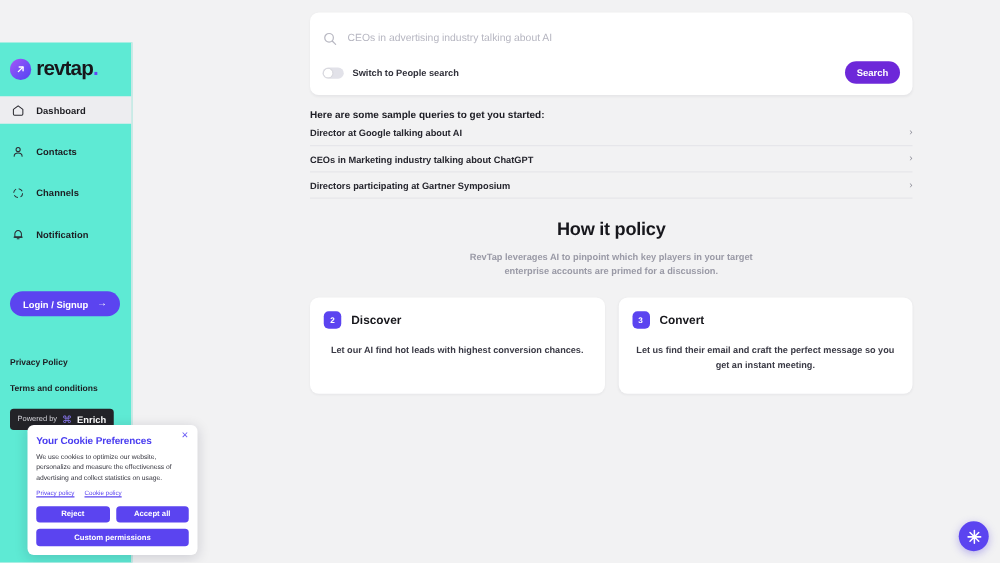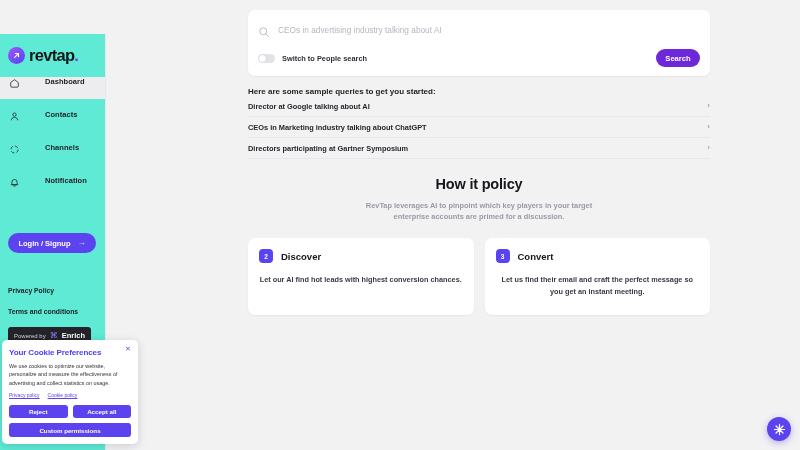--- a/index.html
+++ b/index.html
@@ -27,21 +27,21 @@
   }
   .logo-mark svg { display:block; }
   .logo-text {
     font-size:16.5px; font-weight:700; letter-spacing:-0.7px;
     color:#17171b; line-height:1;
   }
   .logo-dot { color:#6246f5; }
 
   .nav { margin-top:11px; display:flex; flex-direction:column; }
   .nav-item {
-    display:flex; gap:24px;
+    display:flex; align-items:center; gap:8px;
     height:22px; padding:0 8px; cursor:pointer;
   }
   .nav-item.active { background:#ededf0; }
   .nav-ico { width:13px; height:13px; flex:0 0 13px; display:flex; align-items:center; justify-content:center; color:#2a2a30; }
   .nav-label { font-size:7.5px; font-weight:700; color:#1d1d22; letter-spacing:0.05px; white-space:nowrap; }
 
   .nav-gap { height:11px; }
 
   .login-wrap { margin-top:35px; padding:0 8px; }
   .login-btn {
@@ -58,21 +58,21 @@
   .powered {
     margin:12px 8px 0 8px; width:83px; height:17px; border-radius:3px;
     background:#232328; display:flex; align-items:center; justify-content:center; gap:4px;
     cursor:pointer;
   }
   .powered .pb { font-size:6px; color:#d6d6dc; font-weight:400; }
   .powered .pe { font-size:7.5px; color:#ffffff; font-weight:700; }
   .powered .pmark { color:#8d7bf8; font-size:8px; line-height:1; }
 
   
-  .main { flex:1; height:450px; position:relative; padding:10px 90px 0 142px; }
+  .main { flex:1; height:450px; position:relative; padding:10px 70px 0 142px; }
 
   .search-card {
     background:#fff; border-radius:7px; padding:10px 10px 9px 10px;
     box-shadow:0 1px 2px rgba(20,20,40,.05);
   }
   .search-row { display:flex; align-items:center; gap:8px; height:19px; }
   .search-ico { width:12px; height:12px; color:#b8b8c2; flex:0 0 12px; }
   .search-input {
     flex:1; border:0; outline:0; background:transparent;
     font-family:inherit; font-size:8.3px; color:#2b2b33;
@@ -121,21 +121,21 @@
   .badge {
     width:14px; height:14px; border-radius:4px; background:#5b44f0; color:#fff;
     display:flex; align-items:center; justify-content:center;
     font-size:6.5px; font-weight:700; flex:0 0 14px;
   }
   .card-title { font-size:9.5px; font-weight:700; color:#17171c; }
   .card-body { margin-top:11px; font-size:7.3px; font-weight:700; color:#3a3a45; line-height:1.55; }
 
   
   .cookie {
-    position:absolute; left:2px; bottom:6px; width:136px;
+    position:absolute; left:22px; bottom:6px; width:136px;
     background:#fff; border-radius:5px; padding:8px 7px 7px 7px;
     box-shadow:0 2px 10px rgba(20,20,50,.16); z-index:40;
   }
   .cookie-title { font-size:8px; font-weight:700; color:#4a3df0; letter-spacing:-0.1px; }
   .cookie-close {
     position:absolute; top:5px; right:6px; width:8px; height:8px;
     color:#6a5cf5; font-size:7px; line-height:8px; text-align:center; cursor:pointer;
   }
   .cookie-body { margin-top:5px; font-size:5.4px; color:#33333c; line-height:1.55; }
   .cookie-links { margin-top:5px; display:flex; gap:8px; }

